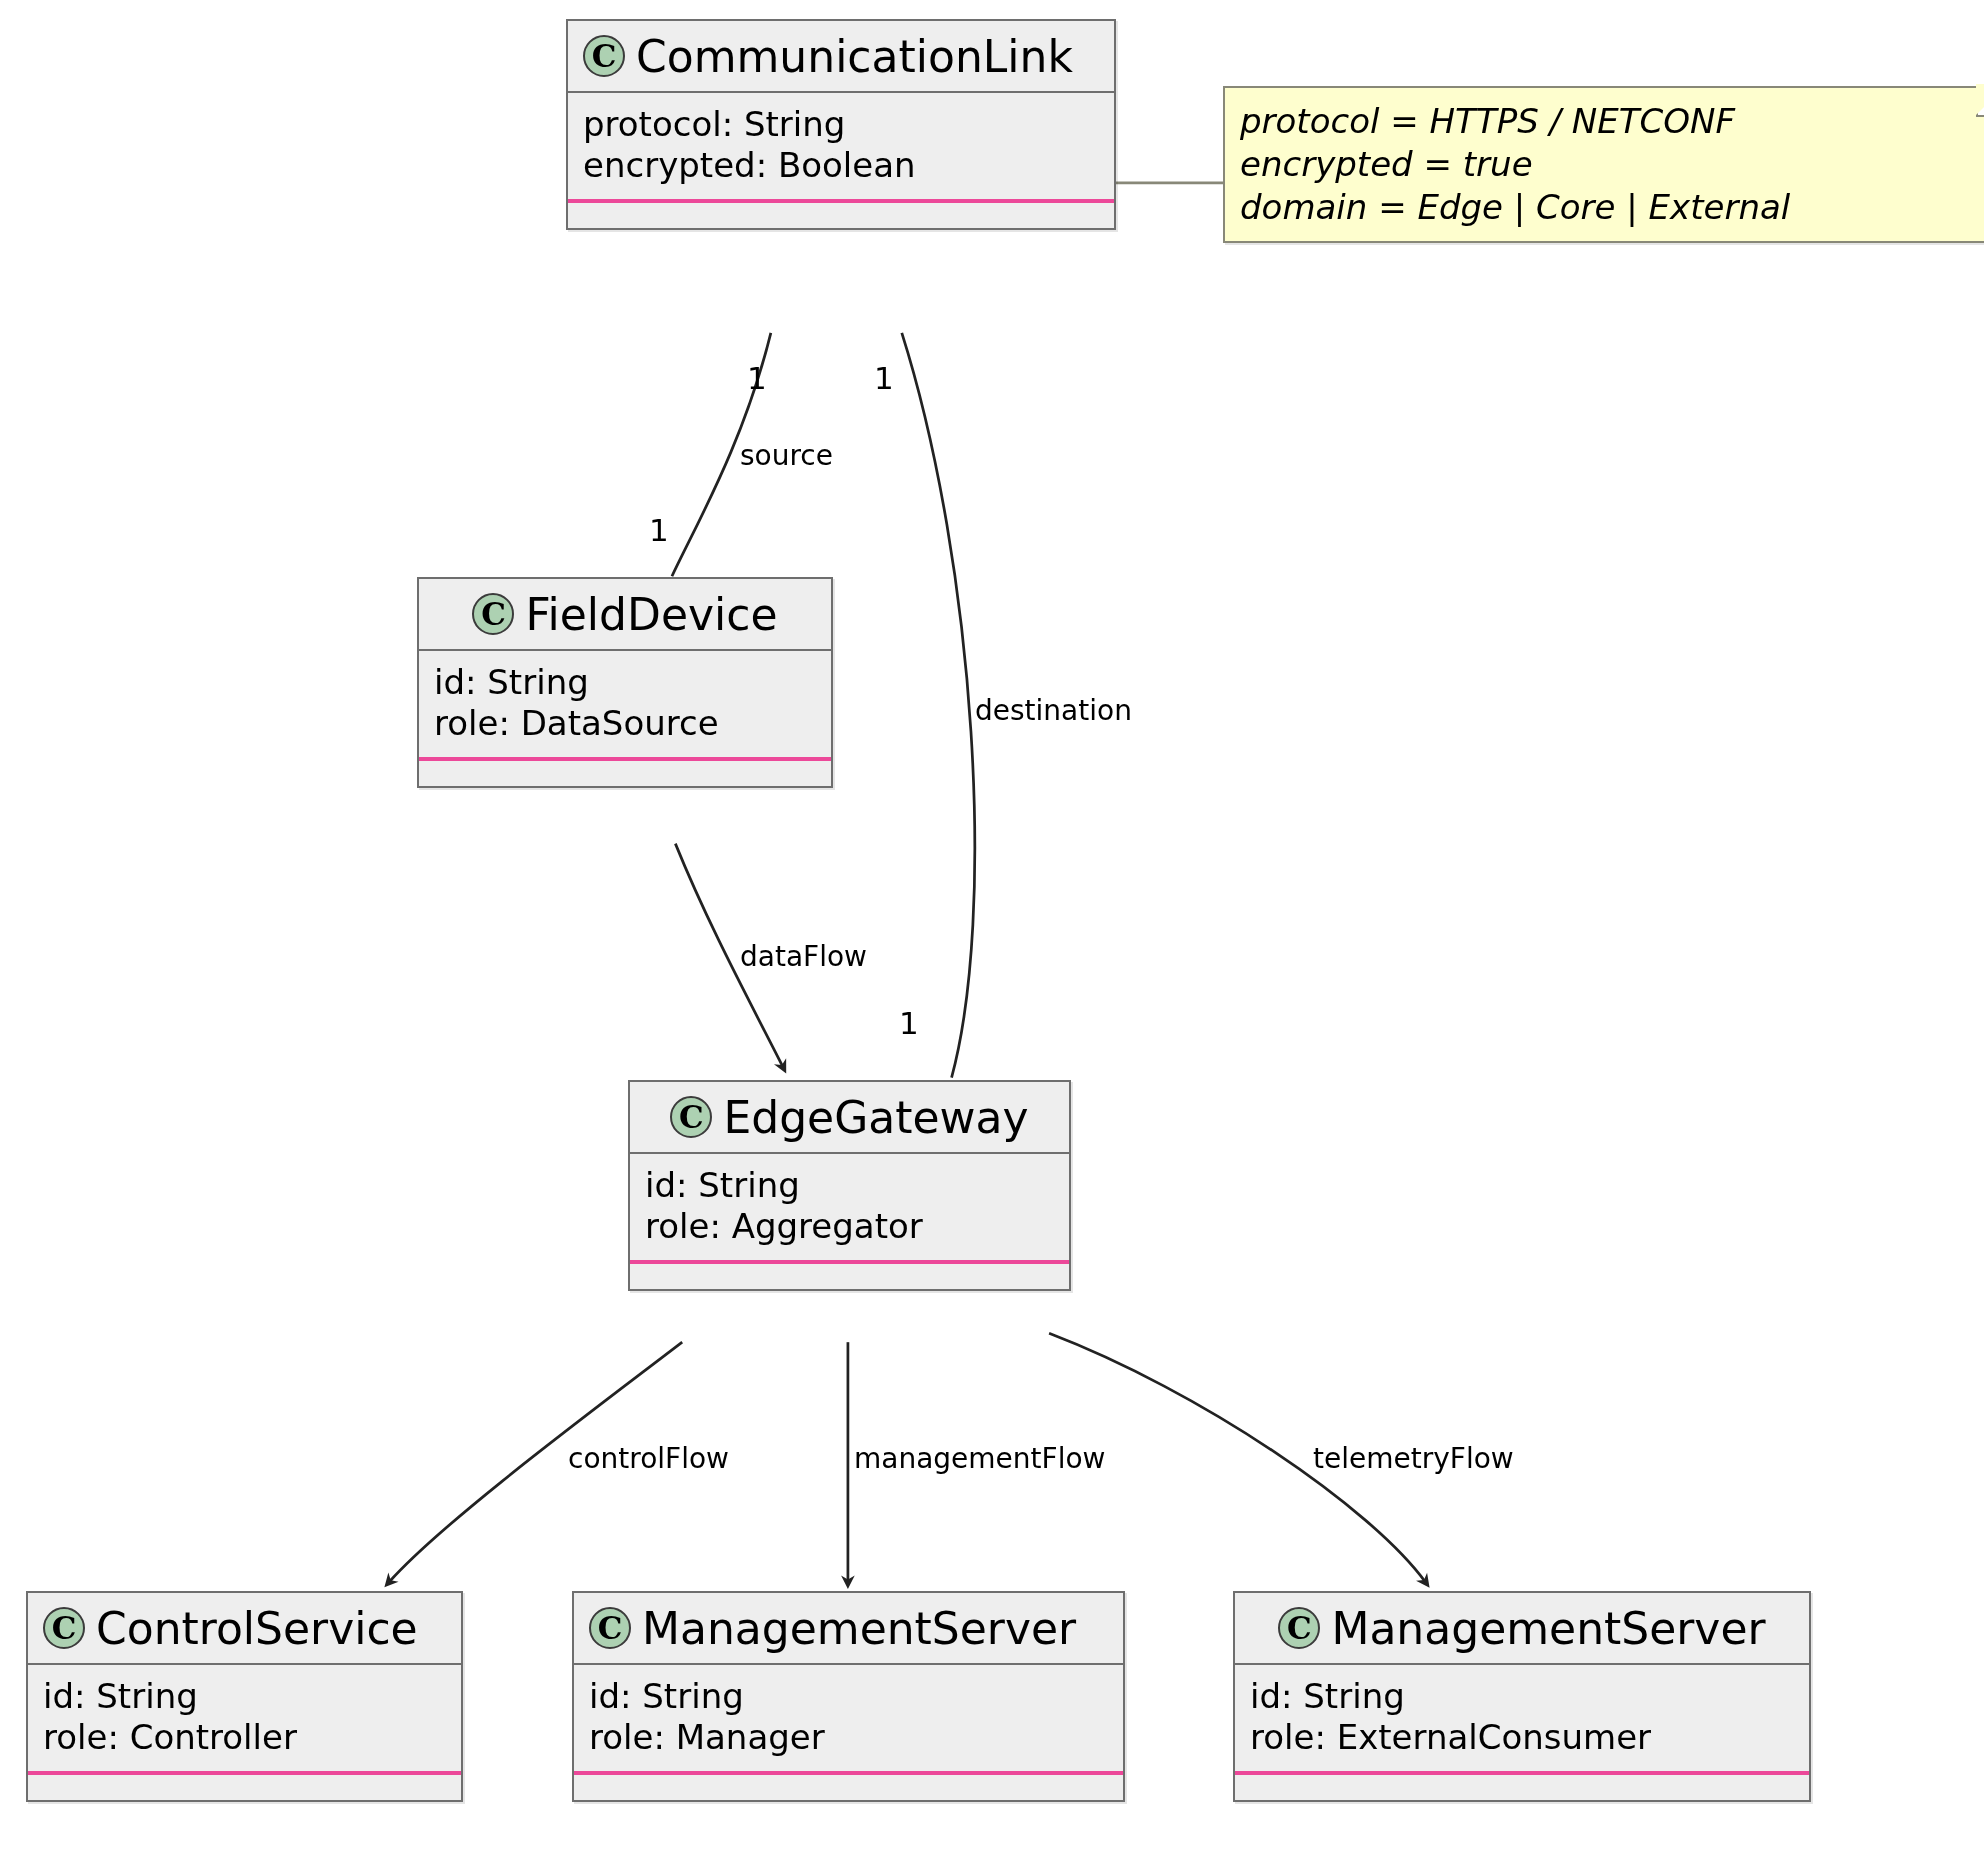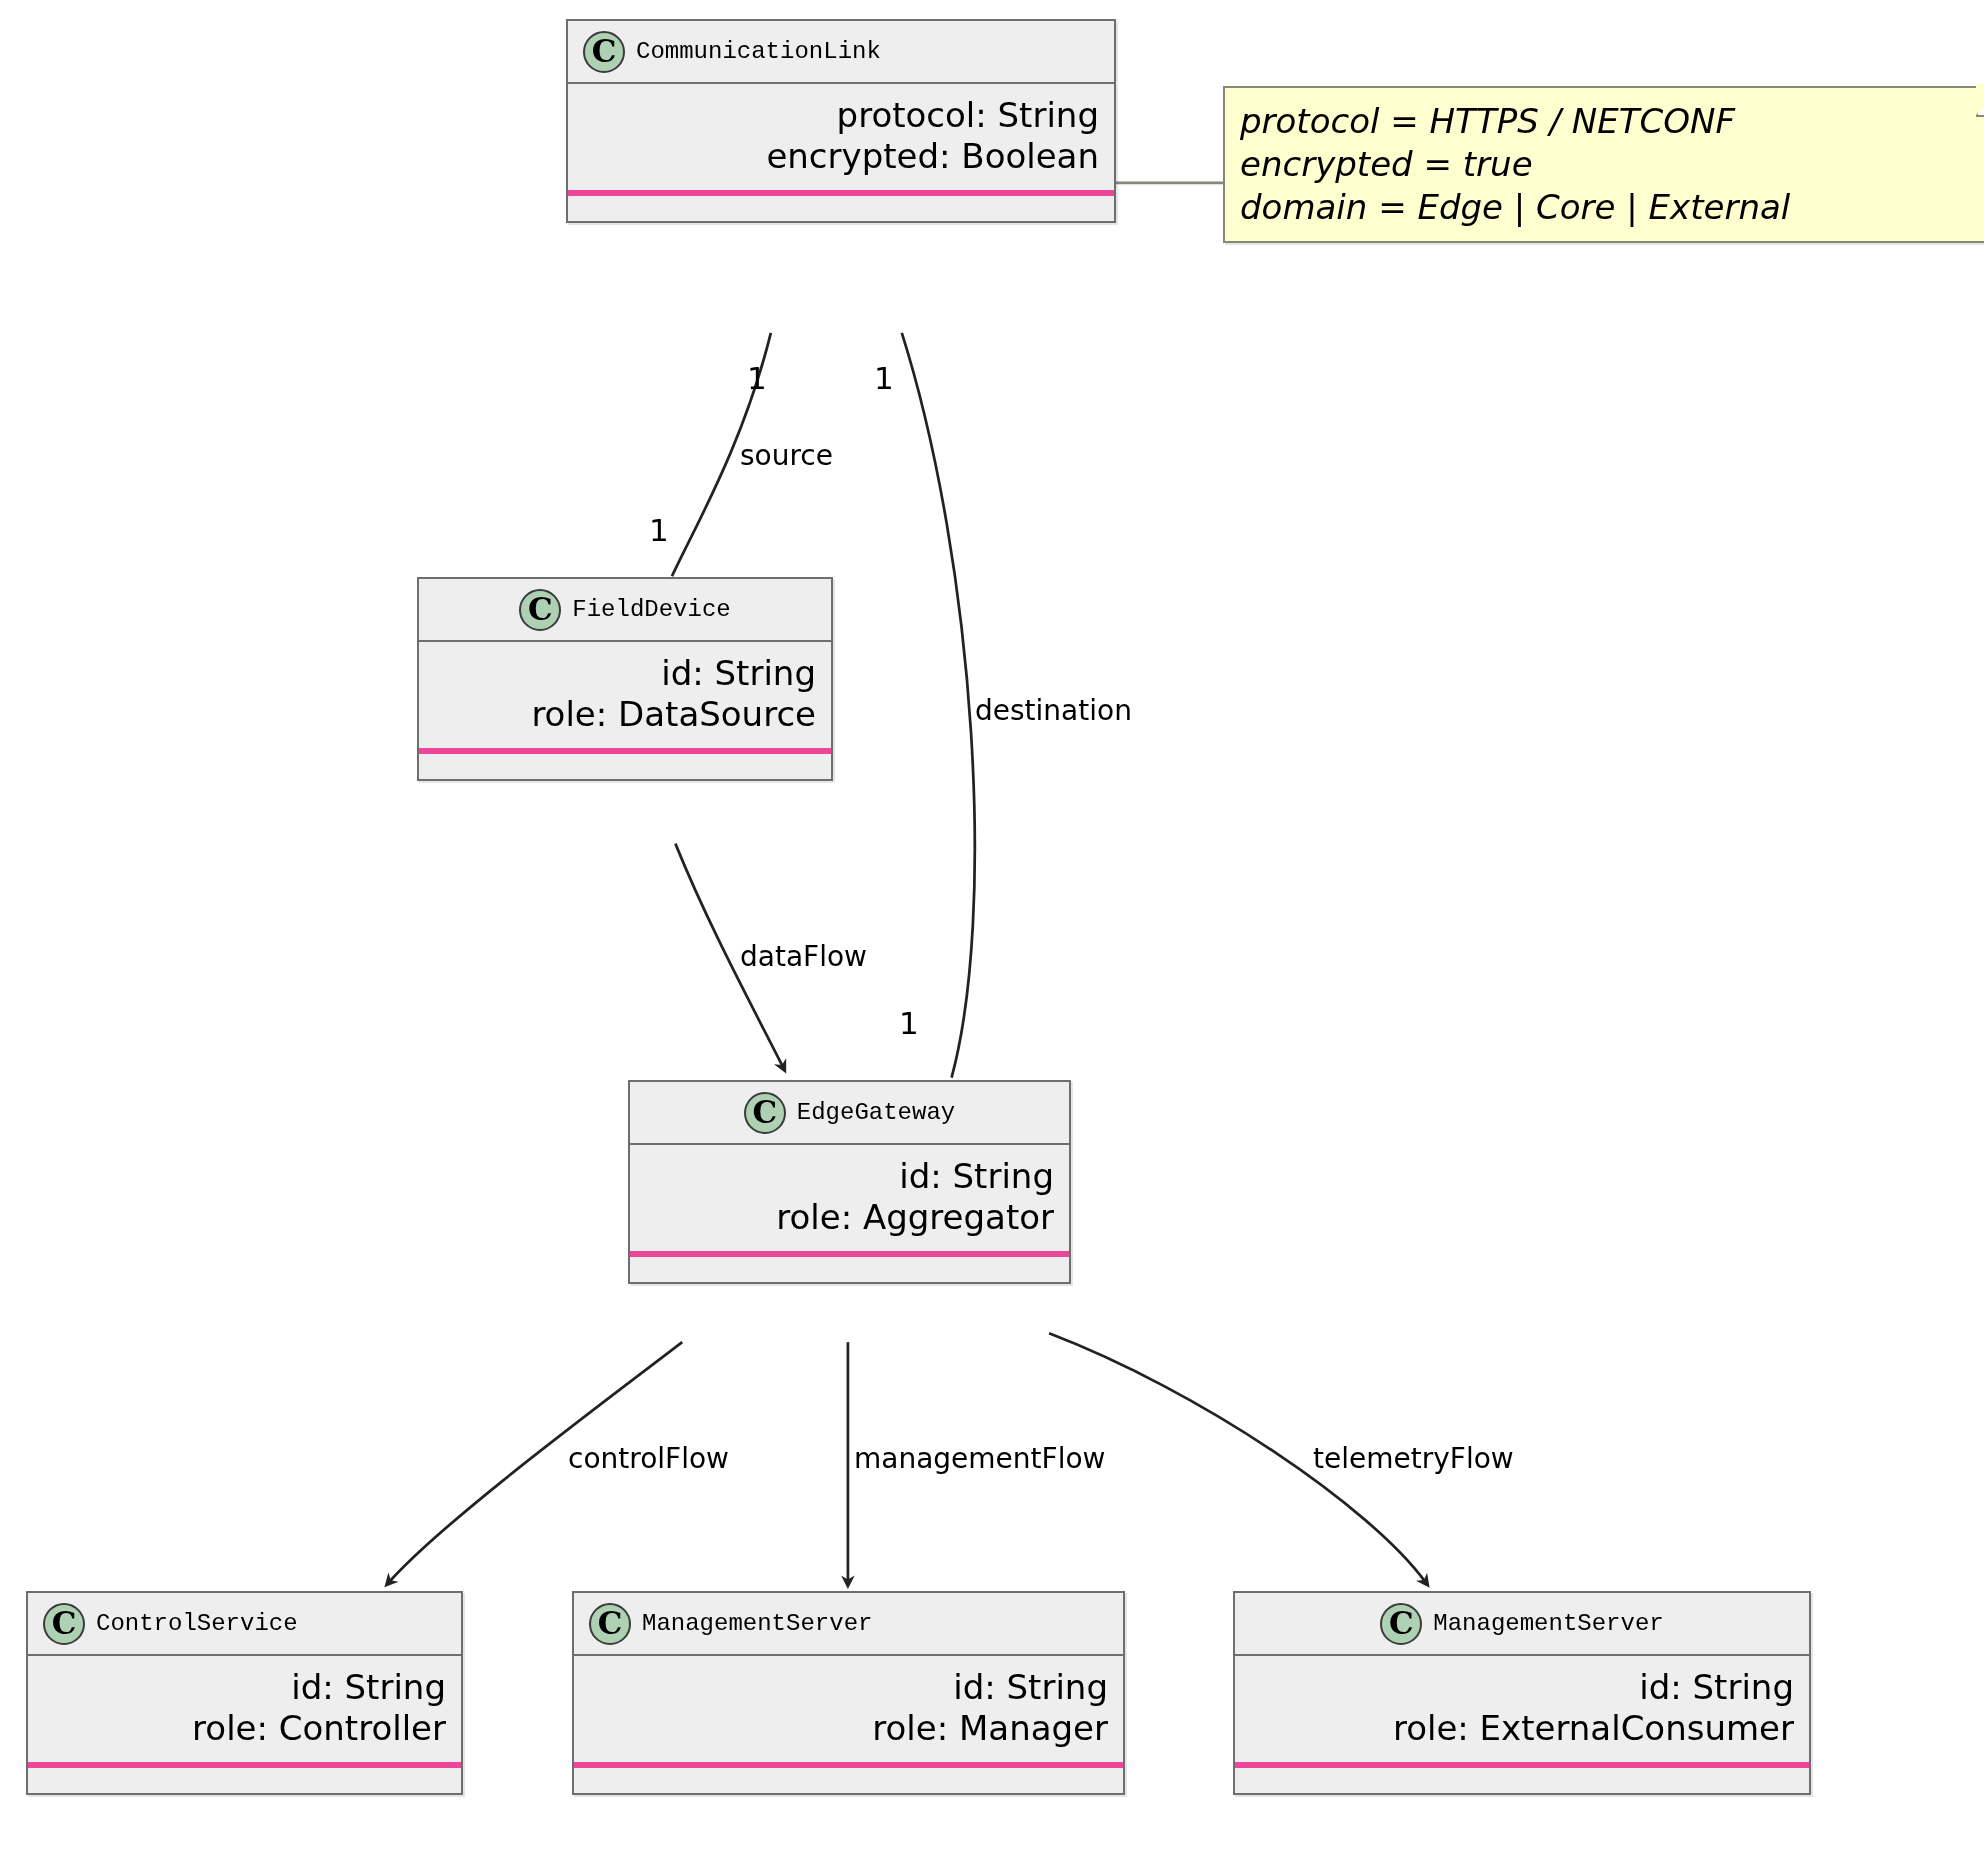--- a/index.html
+++ b/index.html
@@ -51,29 +51,27 @@
     align-items: center;
     justify-content: center;
     font-size: 31px;
     font-weight: bold;
     color: #000000;
     line-height: 1;
     font-family: "DejaVu Serif", serif;
     box-sizing: border-box;
   }
   .cls-title {
-    font-size: 24px;
-    color: #000000;
-    white-space: nowrap;
-    font-family: Liberation Mono, monospace;
+    font-size: 44px;
+    color: #000000;
+    white-space: nowrap;
   }
   .cls-attrs {
     padding: 11px 15px 12.3px 15px;
-    border-bottom: 6px solid #ec4899;
-    text-align: right;
+    border-bottom: 4px solid #ec4899;
   }
   .attr-line {
     font-size: 34px;
     line-height: 1.22;
     color: #000000;
     white-space: nowrap;
   }
   .cls-methods {
     height: 24.6px;
   }

